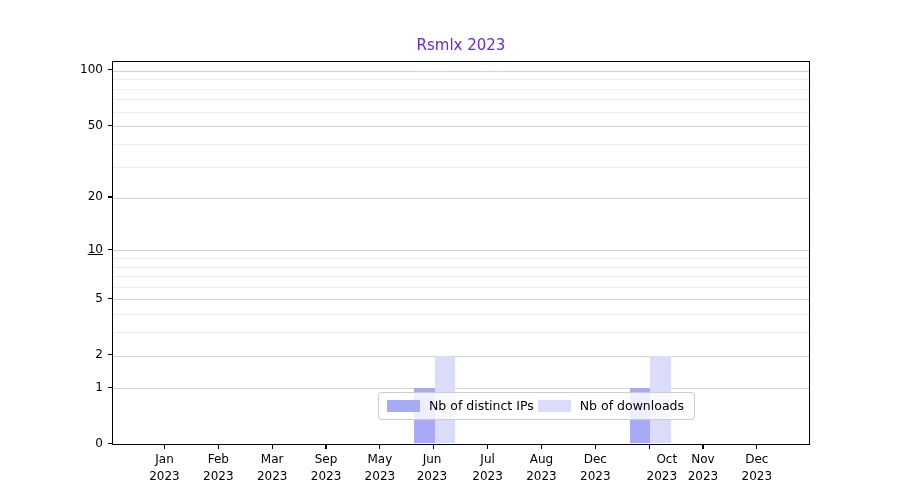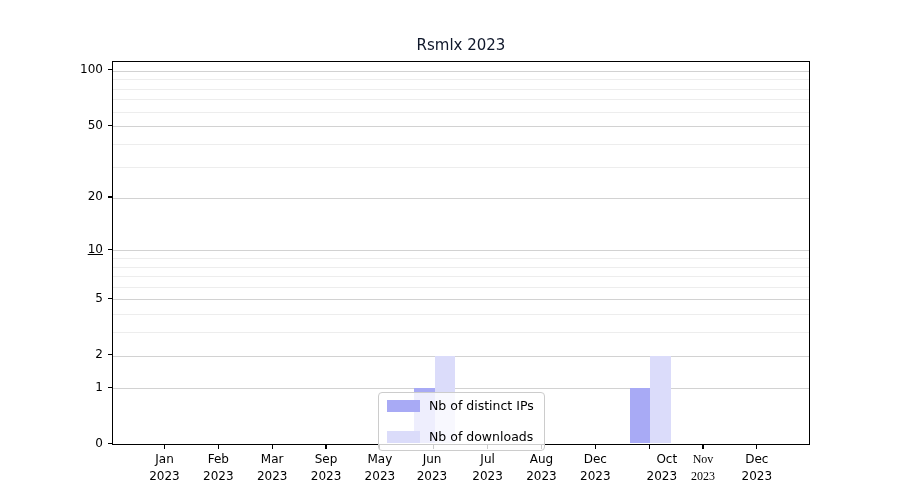--- a/index.html
+++ b/index.html
@@ -11,21 +11,21 @@
     position: relative;
     width: 900px; height: 500px;
     background: #ffffff;
     overflow: hidden;
   }
   .chart-title {
     position: absolute;
     left: 112px; top: 36px; width: 698px;
     text-align: center;
     font-size: 15px;
-    color: #0f172a;
+    color: #6d28d9;
     white-space: pre;
   }
   .plot {
     position: absolute;
     left: 112px; top: 61px;
     width: 698px; height: 384px;
     border: 1.5px solid #000000;
     box-sizing: border-box;
     background: #ffffff;
   }
@@ -56,22 +56,22 @@
     line-height: 16.5px;
   }
   .legend {
     position: absolute;
     left: 378px; top: 392px;
     background: rgba(255,255,255,0.8);
     border: 1px solid #cccccc;
     border-radius: 4px;
     padding: 5px 10px 6px 8px;
     display: flex;
-    flex-direction: column;
-    gap: 16px;
+    flex-direction: row;
+    gap: 4px;
   }
   .legend-row {
     display: flex;
     align-items: center;
     gap: 9px;
   }
   .legend-swatch {
     width: 33px; height: 12px;
     display: inline-block;
   }
@@ -175,21 +175,21 @@
       <div class="x-tick-label" style="left: 567.3px; top: 451px;">
         <div>Dec</div>
         <div>2023</div>
       </div>
       <div class="tick x-tick" style="left: 648.55px; top: 445px;"></div>
       <div class="x-tick-label" style="left: 621.15px; top: 451px; text-align: right;">
         <div>Oct</div>
         <div>2023</div>
       </div>
       <div class="tick x-tick" style="left: 702.4px; top: 445px;"></div>
-      <div class="x-tick-label" style="left: 675px; top: 451px; font-family: Liberation Serif, serif;">
+      <div class="x-tick-label" style="left: 675px; top: 451px;">
         <div>Nov</div>
         <div>2023</div>
       </div>
       <div class="tick x-tick" style="left: 756.25px; top: 445px;"></div>
       <div class="x-tick-label" style="left: 728.85px; top: 451px;">
         <div>Dec</div>
         <div>2023</div>
       </div>
     </div>
 

